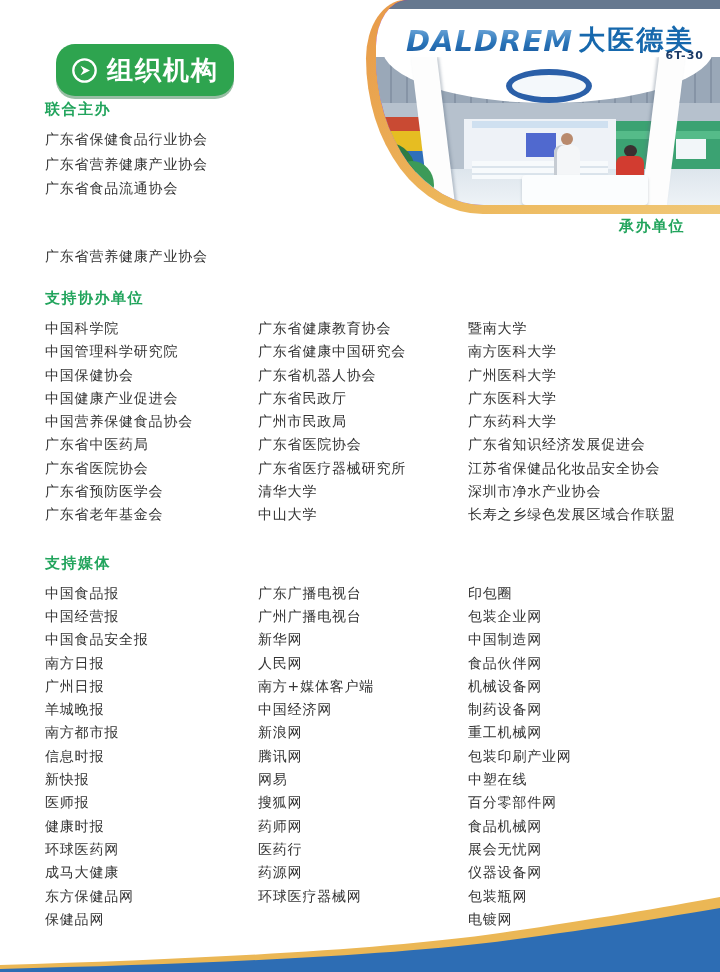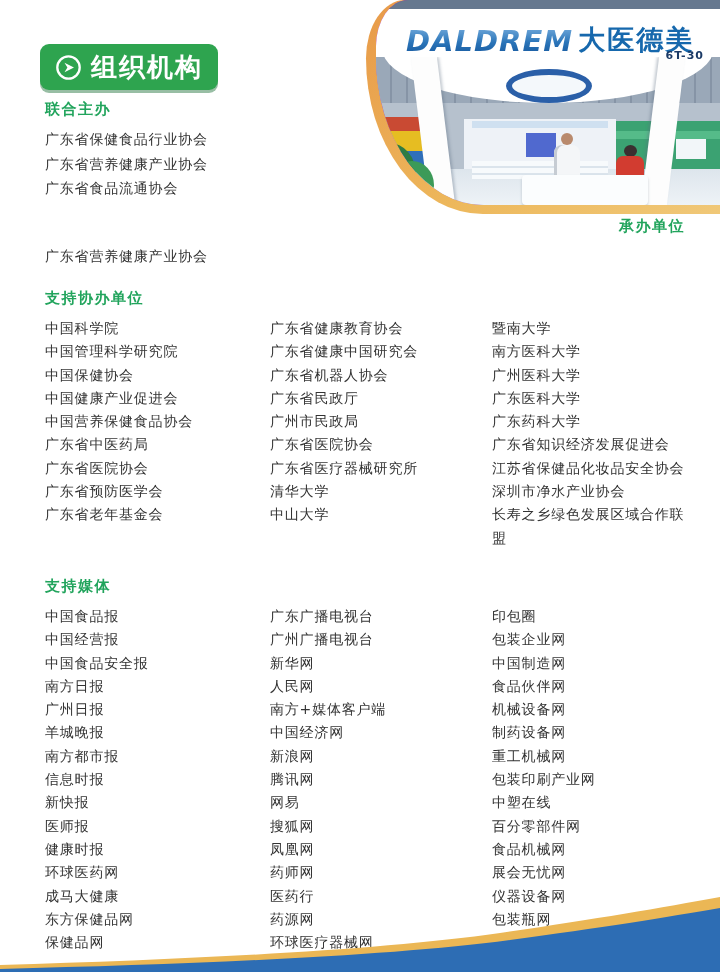--- a/index.html
+++ b/index.html
@@ -43,31 +43,31 @@
   .man-head{position:absolute;left:185px;top:76px;width:12px;height:12px;border-radius:50%;background:#b98a6d;}
   .man-body{position:absolute;left:178px;top:88px;width:26px;height:52px;border-radius:8px 8px 0 0;background:#f4f6f8;box-shadow:inset 3px 0 0 #c6ccd3;}
   .woman-hair{position:absolute;left:248px;top:88px;width:13px;height:12px;border-radius:50%;background:#3a3030;}
   .woman-body{position:absolute;left:240px;top:99px;width:28px;height:46px;border-radius:7px 7px 0 0;background:#d23c30;}
   .counter{position:absolute;left:146px;top:118px;width:126px;height:30px;background:#fbfdfe;border-radius:4px;box-shadow:0 2px 3px rgba(120,135,150,.4);}
   .plant1{position:absolute;left:-14px;top:86px;width:54px;height:62px;border-radius:50%;background:#2e7c44;}
   .plant2{position:absolute;left:14px;top:104px;width:44px;height:48px;border-radius:50%;background:#3c9a58;}
   .plant3{position:absolute;left:-8px;top:120px;width:40px;height:34px;border-radius:50%;background:#25663a;}
 
   
-  .banner{position:absolute;left:40px;top:44px;width:178px;height:46px;background:#2EA44F;
-    border-radius:9px;display:flex;align-items:center;justify-content:center;gap:9px;
+  .banner{position:absolute;left:56px;top:44px;width:178px;height:52px;background:#2EA44F;
+    border-radius:19px;display:flex;align-items:center;justify-content:center;gap:9px;
     box-shadow:0 3px 0 rgba(26,110,53,.45);}
   .banner-title{color:#fff;font-size:26px;font-weight:700;letter-spacing:2px;}
 
   
   .content{position:absolute;left:45px;top:100px;width:640px;}
   .sec-head{margin:0;font-size:15px;font-weight:700;color:#21A45C;letter-spacing:1.5px;}
   .rows{margin:8px 0 0 0;}
   .row{font-size:14px;color:#333;letter-spacing:.8px;line-height:24.5px;}
-  .cols{display:grid;grid-template-columns:213px 210px auto;margin-top:9px;gap:12px;}
+  .cols{display:grid;grid-template-columns:213px 210px auto;margin-top:9px;}
   .col .row{line-height:23.3px;}
   .mt16{margin-top:16px;text-align:right;} .mt20{margin-top:21px;} .mt26{margin-top:27px;}
 
   
   .wave{position:absolute;left:0;bottom:0;width:720px;height:86px;}
 </style>
 </head>
 <body>
 
 <div class="page">
@@ -202,21 +202,20 @@
       <div class="row">广东广播电视台</div>
           <div class="row">广州广播电视台</div>
           <div class="row">新华网</div>
           <div class="row">人民网</div>
           <div class="row">南方+媒体客户端</div>
           <div class="row">中国经济网</div>
           <div class="row">新浪网</div>
           <div class="row">腾讯网</div>
           <div class="row">网易</div>
           <div class="row">搜狐网</div>
-          <div class="row">凤凰网</div>
           <div class="row">药师网</div>
           <div class="row">医药行</div>
           <div class="row">药源网</div>
           <div class="row">环球医疗器械网</div>
         </div>
       <div class="col">
 
       <div class="row">印包圈</div>
           <div class="row">包装企业网</div>
           <div class="row">中国制造网</div>

